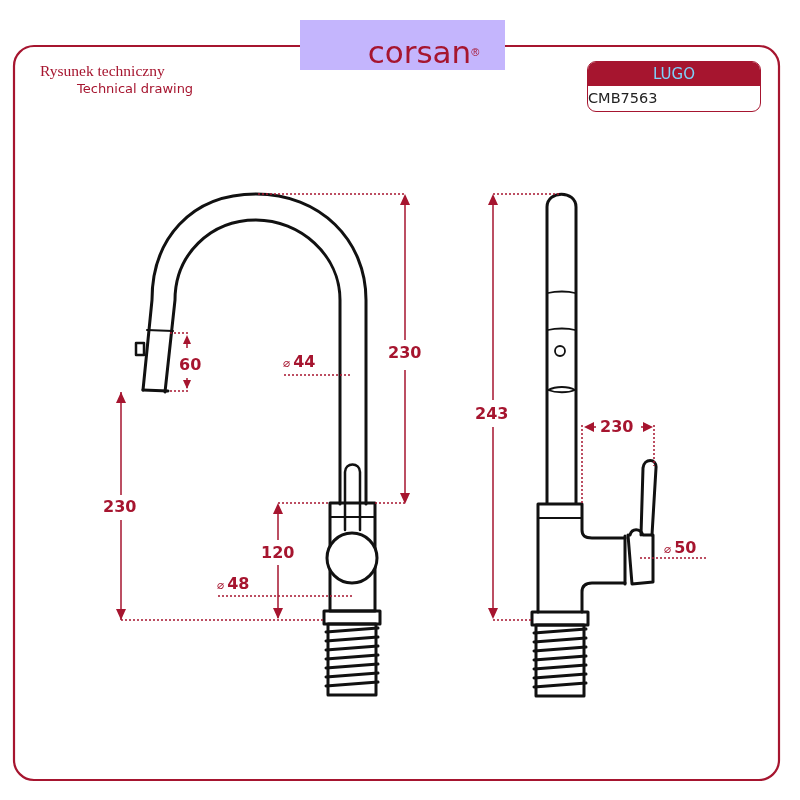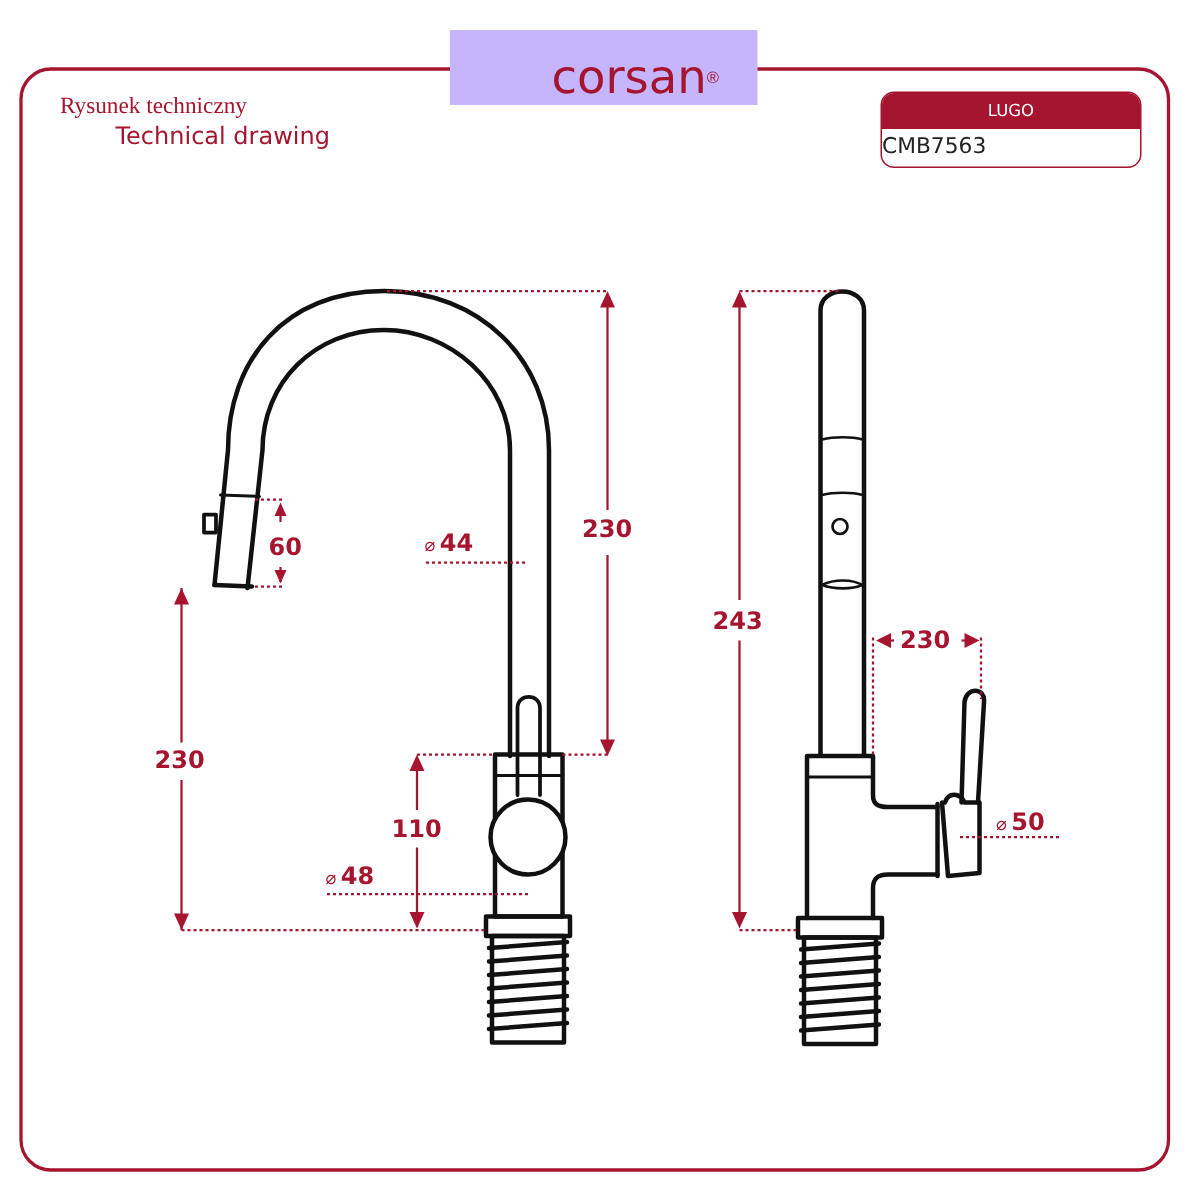--- a/index.html
+++ b/index.html
@@ -2,23 +2,23 @@
 <html><head>
 <meta charset="utf-8">
 <style>
   html, body { margin:0; padding:0; background:#ffffff; }
   body { width:800px; height:800px; position:relative; overflow:hidden; font-family:"Liberation Sans", sans-serif; }
   .frame { position:absolute; left:0; top:0; width:800px; height:800px; }
   .brand { position:absolute; left:300px; top:20px; width:205px; height:50px; background:#c4b5fd; display:flex; align-items:flex-end; justify-content:center; }
   .brand-text { font-family:"DejaVu Sans", sans-serif; font-size:31px; color:#a6152f; letter-spacing:0px; margin-left:4px; }
   .brand-reg { font-size:11px; color:#a6152f; position:relative; top:-12px; }
   .title-pl { position:absolute; left:40px; top:62px; font-family:Liberation Serif, serif; font-size:15.5px; color:#a6152f; }
-  .title-en { position:absolute; left:77px; top:81px; font-family:"DejaVu Sans", sans-serif; font-size:16px; color:#a6152f; }
+  .title-en { position:absolute; left:77px; top:81px; font-family:"DejaVu Sans", sans-serif; font-size:13px; color:#a6152f; }
   .model-box { position:absolute; left:587px; top:61px; width:174px; height:51px; border:1.5px solid #a6152f; border-radius:9px; overflow:hidden; box-sizing:border-box; }
-  .model-name { height:24px; background:#a6152f; color:#ffffff; text-align:center; font-family:"DejaVu Sans", sans-serif; font-size:11px; line-height:24px; }
+  .model-name { height:24px; background:#a6152f; color:#7dd3fc; text-align:center; font-family:"DejaVu Sans", sans-serif; font-size:15px; line-height:24px; }
   .model-code { height:25px; color:#222; text-align:left; font-family:"DejaVu Sans", sans-serif; font-size:14.5px; line-height:25px; }
   .dim { position:absolute; font-family:"DejaVu Sans", sans-serif; font-weight:bold; color:#a6152f; font-size:16px; line-height:1; background:#fff; }
   .dim .dia { font-weight:normal; font-size:12px; margin-right:3px; }
 </style>
 </head>
 <body>
 
 <svg class="frame" width="800" height="800" viewBox="0 0 800 800">
 
   <rect x="14" y="46" width="765" height="734" rx="20" ry="20" fill="none" stroke="#a6152f" stroke-width="2.2"></rect>
@@ -160,18 +160,18 @@
 
 <div class="model-box">
   <div class="model-name">LUGO</div>
   <div class="model-code">CMB7563</div>
 </div>
 
 <div class="dim" style="left:388px;top:345px;">230</div>
 <div class="dim" style="left:179px;top:357px;">60</div>
 <div class="dim" style="left:283px;top:354px;"><span class="dia">⌀</span><span>44</span></div>
 <div class="dim" style="left:103px;top:499px;">230</div>
-<div class="dim" style="left:261px;top:545px;">110</div>
+<div class="dim" style="left:261px;top:545px;">120</div>
 <div class="dim" style="left:217px;top:576px;background:transparent;text-align:center;"><span class="dia">⌀</span><span>48</span></div>
 
 <div class="dim" style="left:475px;top:406px;">243</div>
 <div class="dim" style="left:600px;top:419px;">230</div>
 <div class="dim" style="left:664px;top:540px;"><span class="dia">⌀</span><span>50</span></div>
 
 </body></html>

